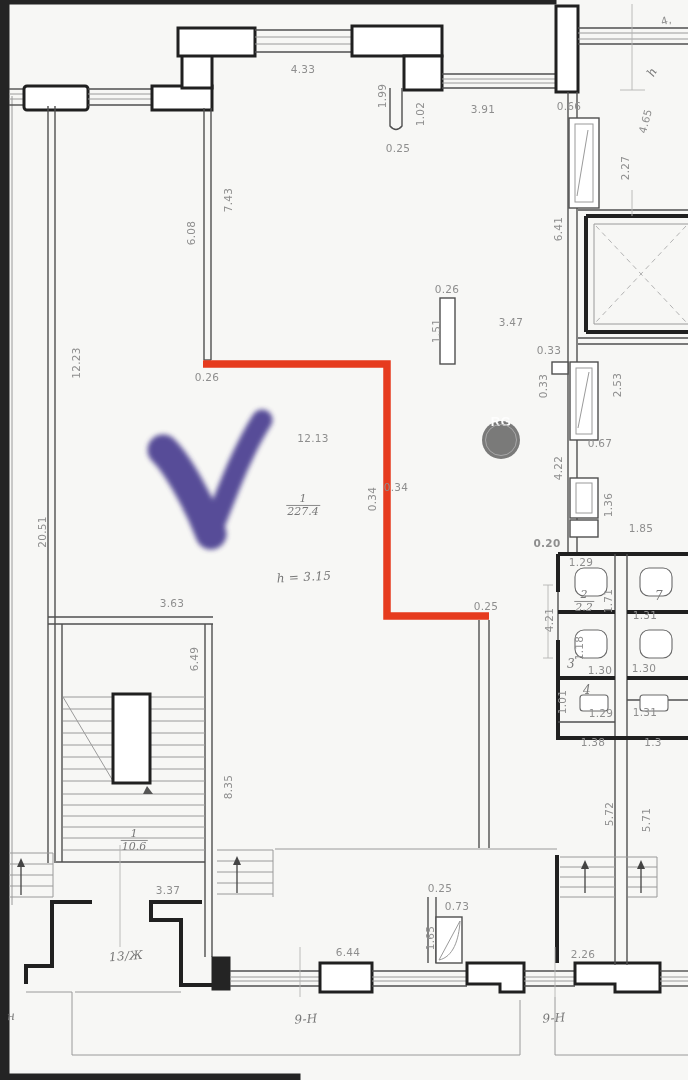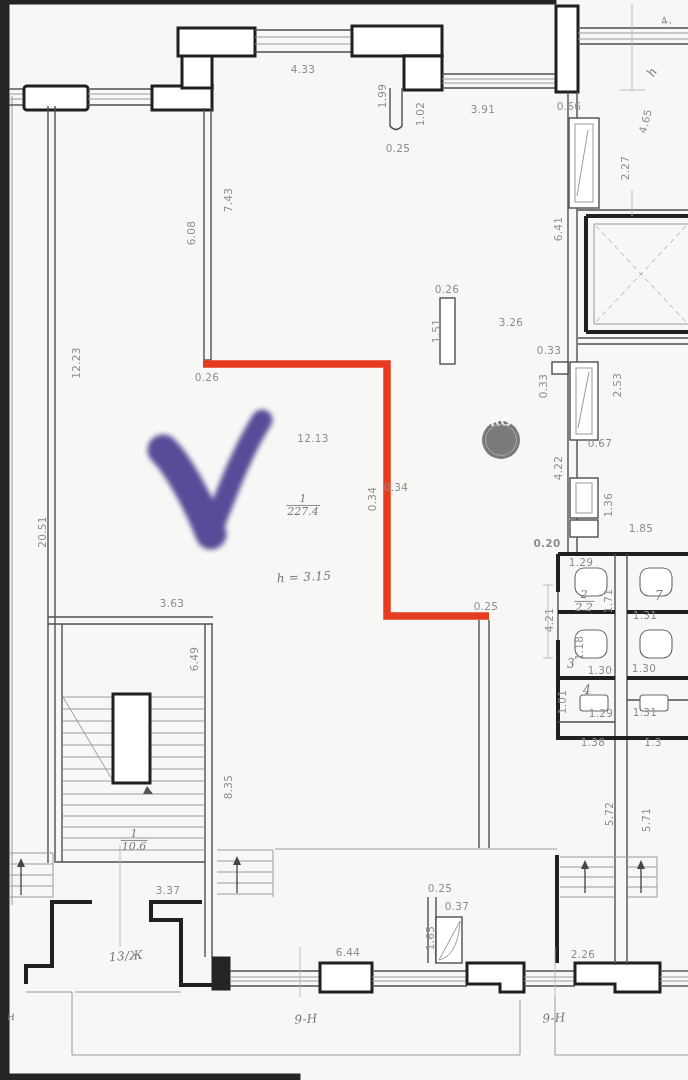--- a/index.html
+++ b/index.html
@@ -301,21 +301,21 @@
       <span class="lbl" style="left: 569px; top: 106px; transform: translate(-50%, -50%) rotate(0deg);">0.66</span>
       <span class="lbl" style="left: 645px; top: 121px; transform: translate(-50%, -50%) rotate(-75deg);">4.65</span>
       <span class="lbl hand" style="left: 652px; top: 72px; transform: translate(-50%, -50%) rotate(-60deg);">h</span>
       <span class="lbl" style="left: 666px; top: 20px; transform: translate(-50%, -50%) rotate(-15deg);">4,</span>
       <span class="lbl" style="left: 625px; top: 168px; transform: translate(-50%, -50%) rotate(-90deg);">2.27</span>
       <span class="lbl" style="left: 558px; top: 229px; transform: translate(-50%, -50%) rotate(-90deg);">6.41</span>
       <span class="lbl" style="left: 228px; top: 200px; transform: translate(-50%, -50%) rotate(-90deg);">7.43</span>
       <span class="lbl" style="left: 191px; top: 233px; transform: translate(-50%, -50%) rotate(-90deg);">6.08</span>
       <span class="lbl" style="left: 76px; top: 363px; transform: translate(-50%, -50%) rotate(-90deg);">12.23</span>
       <span class="lbl" style="left: 207px; top: 377px; transform: translate(-50%, -50%) rotate(0deg);">0.26</span>
-      <span class="lbl" style="left: 511px; top: 322px; transform: translate(-50%, -50%) rotate(0deg);">3.26</span>
+      <span class="lbl" style="left: 511px; top: 322px; transform: translate(-50%, -50%) rotate(0deg);">3.47</span>
       <span class="lbl" style="left: 447px; top: 289px; transform: translate(-50%, -50%) rotate(0deg);">0.26</span>
       <span class="lbl" style="left: 436px; top: 331px; transform: translate(-50%, -50%) rotate(-90deg);">1.51</span>
       <span class="lbl" style="left: 549px; top: 350px; transform: translate(-50%, -50%) rotate(0deg);">0.33</span>
       <span class="lbl" style="left: 543px; top: 386px; transform: translate(-50%, -50%) rotate(-90deg);">0.33</span>
       <span class="lbl" style="left: 617px; top: 385px; transform: translate(-50%, -50%) rotate(-90deg);">2.53</span>
       <span class="lbl" style="left: 600px; top: 443px; transform: translate(-50%, -50%) rotate(0deg);">0.67</span>
       <span class="lbl" style="left: 558px; top: 468px; transform: translate(-50%, -50%) rotate(-90deg);">4.22</span>
       <span class="lbl" style="left: 608px; top: 505px; transform: translate(-50%, -50%) rotate(-90deg);">1.36</span>
       <span class="lbl" style="left: 641px; top: 528px; transform: translate(-50%, -50%) rotate(0deg);">1.85</span>
       <span class="lbl" style="left: 547px; top: 543px; transform: translate(-50%, -50%) rotate(0deg); font-weight: bold;">0.20</span>
@@ -339,21 +339,21 @@
       <span class="lbl" style="left: 562px; top: 702px; transform: translate(-50%, -50%) rotate(-90deg);">1.01</span>
       <span class="lbl hand" style="left: 587px; top: 690px; transform: translate(-50%, -50%) rotate(0deg);">4</span>
       <span class="lbl" style="left: 601px; top: 713px; transform: translate(-50%, -50%) rotate(0deg);">1.29</span>
       <span class="lbl" style="left: 645px; top: 712px; transform: translate(-50%, -50%) rotate(0deg);">1.31</span>
       <span class="lbl" style="left: 593px; top: 742px; transform: translate(-50%, -50%) rotate(0deg);">1.38</span>
       <span class="lbl" style="left: 653px; top: 742px; transform: translate(-50%, -50%) rotate(0deg);">1.3</span>
       <span class="lbl" style="left: 609px; top: 814px; transform: translate(-50%, -50%) rotate(-90deg);">5.72</span>
       <span class="lbl" style="left: 646px; top: 820px; transform: translate(-50%, -50%) rotate(-90deg);">5.71</span>
       <span class="lbl" style="left: 168px; top: 890px; transform: translate(-50%, -50%) rotate(0deg);">3.37</span>
       <span class="lbl" style="left: 440px; top: 888px; transform: translate(-50%, -50%) rotate(0deg);">0.25</span>
-      <span class="lbl" style="left: 457px; top: 906px; transform: translate(-50%, -50%) rotate(0deg);">0.37</span>
+      <span class="lbl" style="left: 457px; top: 906px; transform: translate(-50%, -50%) rotate(0deg);">0.73</span>
       <span class="lbl" style="left: 430px; top: 938px; transform: translate(-50%, -50%) rotate(-90deg);">1.65</span>
       <span class="lbl" style="left: 348px; top: 952px; transform: translate(-50%, -50%) rotate(0deg);">6.44</span>
       <span class="lbl" style="left: 583px; top: 954px; transform: translate(-50%, -50%) rotate(0deg);">2.26</span>
       <span class="lbl hand" style="left: 304px; top: 577px; transform: translate(-50%, -50%) rotate(-3deg);">h = 3.15</span>
       <span class="lbl hand" style="left: 126px; top: 956px; transform: translate(-50%, -50%) rotate(-4deg);">13/Ж</span>
       <span class="lbl hand" style="left: 306px; top: 1019px; transform: translate(-50%, -50%) rotate(-4deg);">9-Н</span>
       <span class="lbl hand" style="left: 554px; top: 1018px; transform: translate(-50%, -50%) rotate(-4deg);">9-Н</span>
       <span class="lbl hand" style="left: 11px; top: 1016px; transform: translate(-50%, -50%) rotate(-4deg);">н</span>
       <div class="frac" style="left: 303px; top: 505px; transform: translate(-50%, -50%);">
         <span class="num">1</span>

